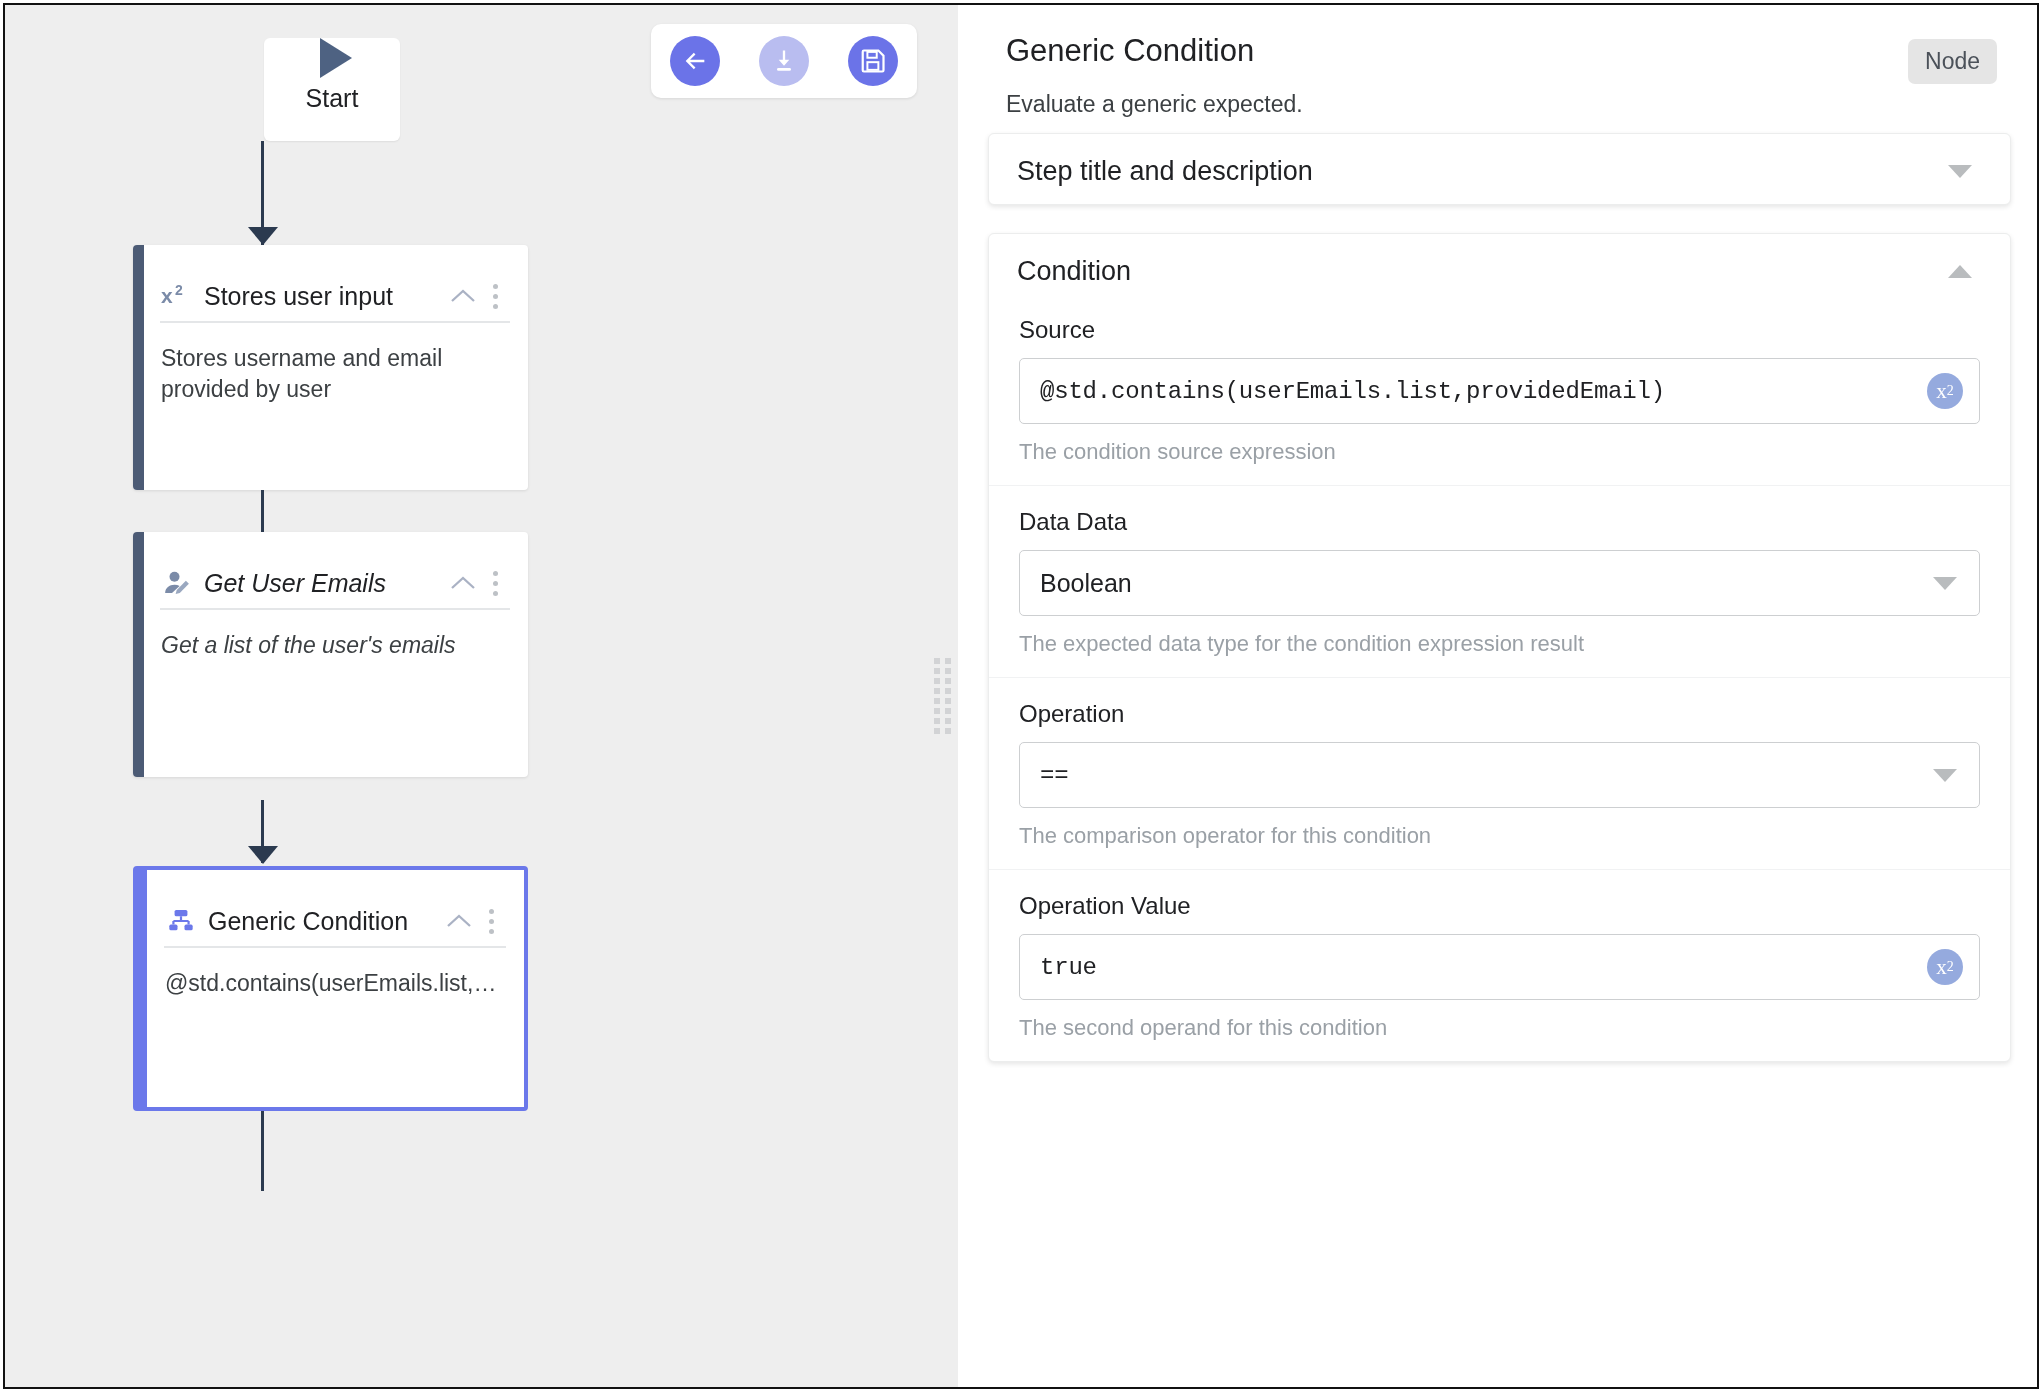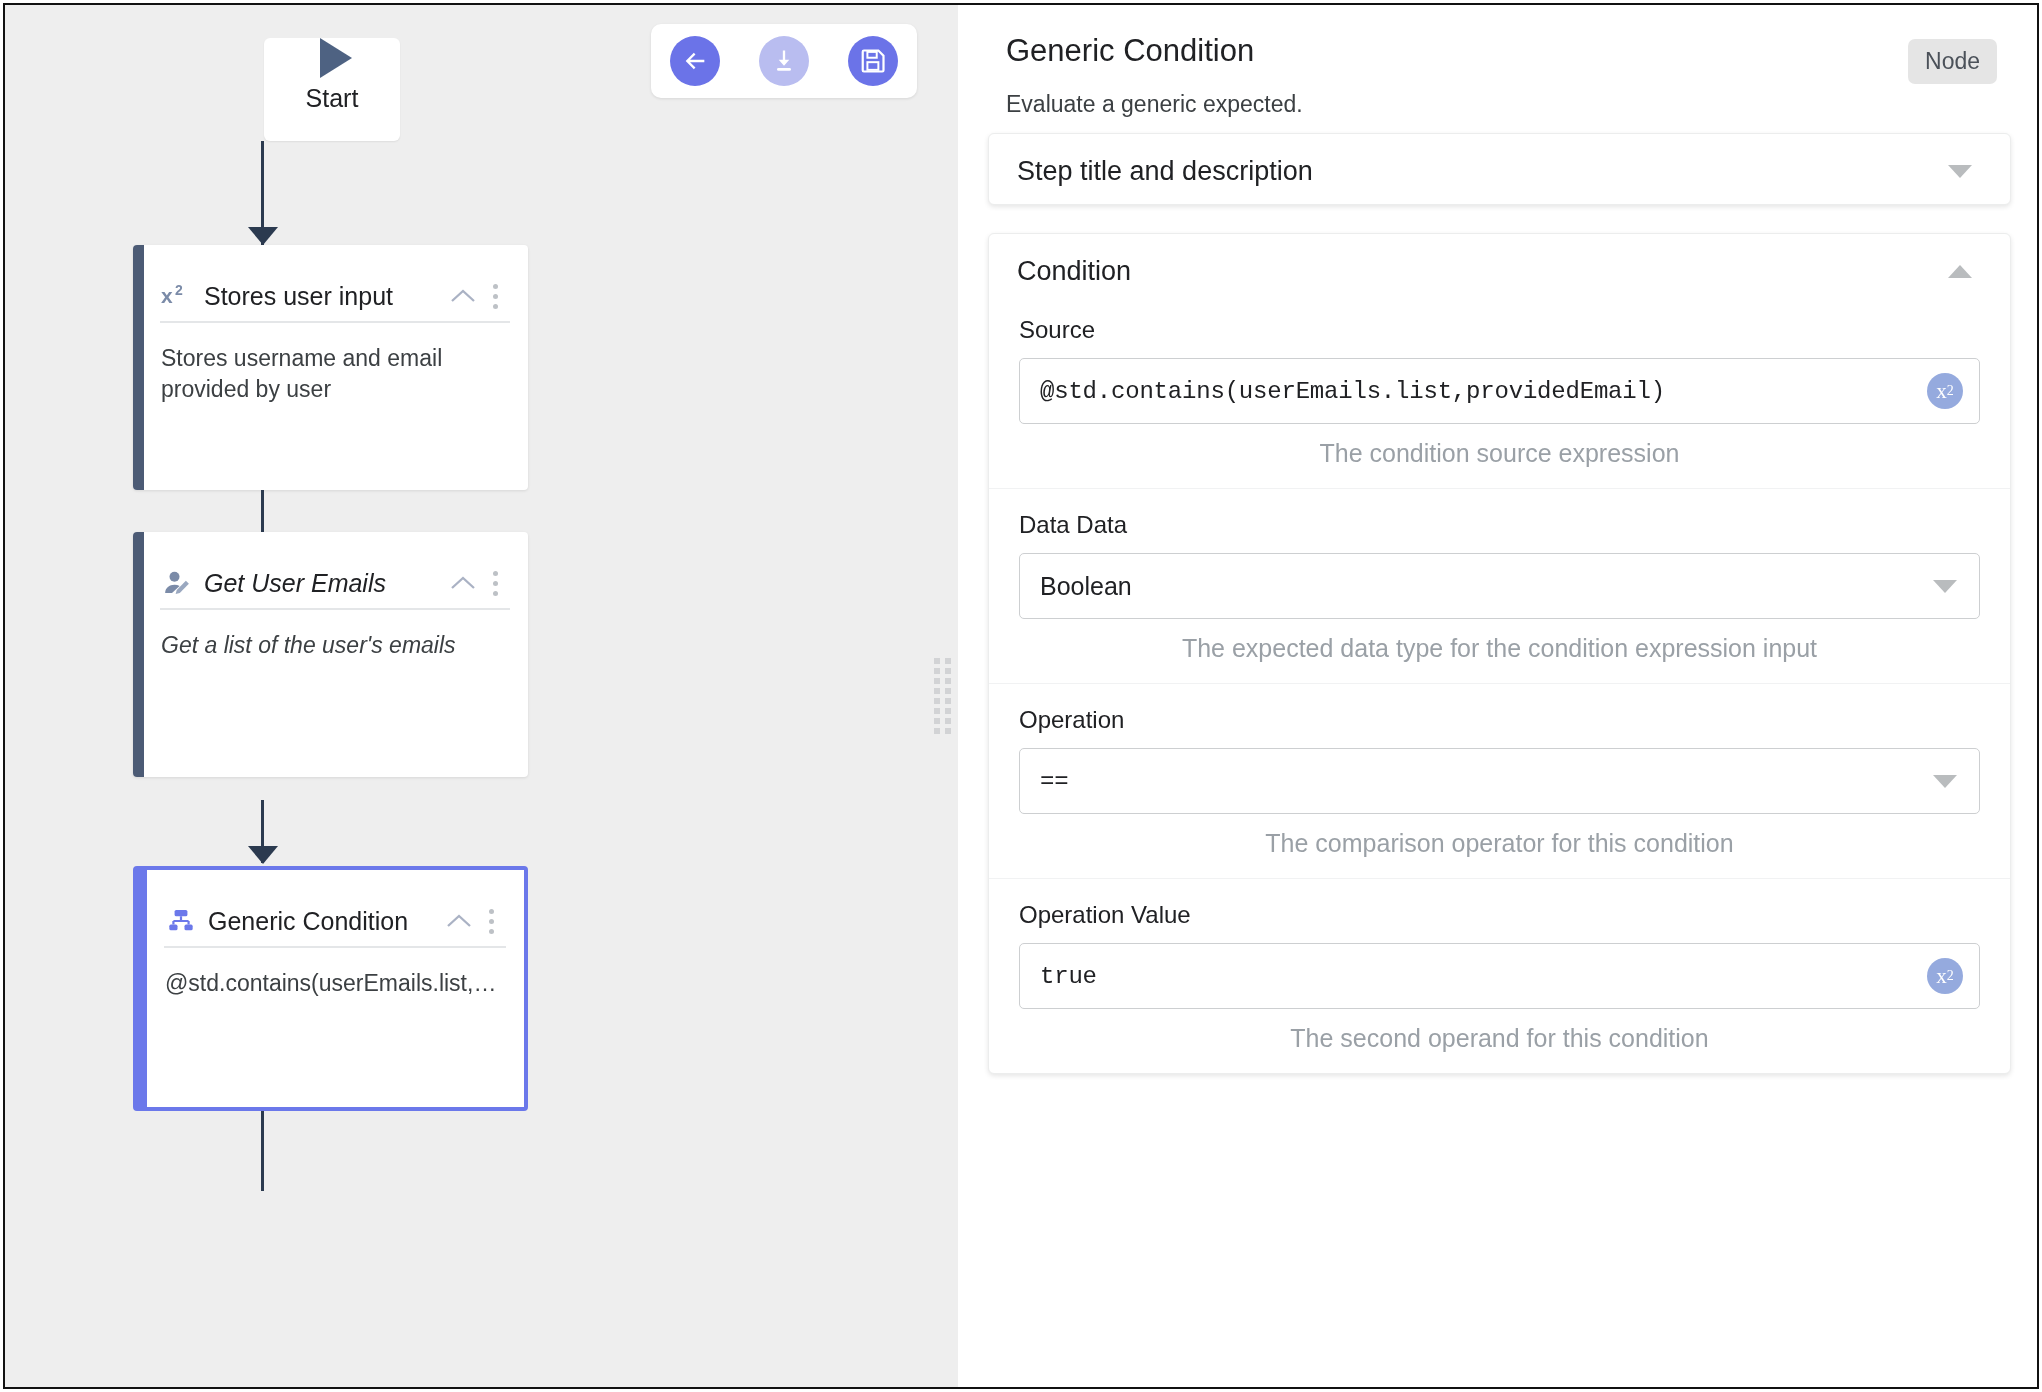--- a/index.html
+++ b/index.html
@@ -286,24 +286,23 @@
     padding: 22px 30px 20px 30px;
     border-top: 1px solid #f1f2f3;
   }
   .field.first { border-top: none; padding-top: 8px; }
   .flabel {
     font-size: 24px;
     color: #202124;
     margin-bottom: 14px;
   }
   .fhint {
-    font-size: 25px;
+    font-size: 22px;
     color: #9aa0a6;
     margin-top: 15px;
-    text-align: center;
   }
   .control {
     position: relative;
     height: 66px;
     border: 1px solid #cdcfd1;
     border-radius: 5px;
     background: #ffffff;
     display: flex;
     align-items: center;
     padding: 0 20px;
@@ -513,21 +512,21 @@
         </div>
         <div class="fhint">The condition source expression</div>
       </div>
 
       <div class="field">
         <div class="flabel">Data Data</div>
         <div class="control select">
           <span class="cval">Boolean</span>
           <span class="caret tri-down"></span>
         </div>
-        <div class="fhint">The expected data type for the condition expression input</div>
+        <div class="fhint">The expected data type for the condition expression result</div>
       </div>
 
       <div class="field">
         <div class="flabel">Operation</div>
         <div class="control select">
           <span class="cval mono">==</span>
           <span class="caret tri-down"></span>
         </div>
         <div class="fhint">The comparison operator for this condition</div>
       </div>

